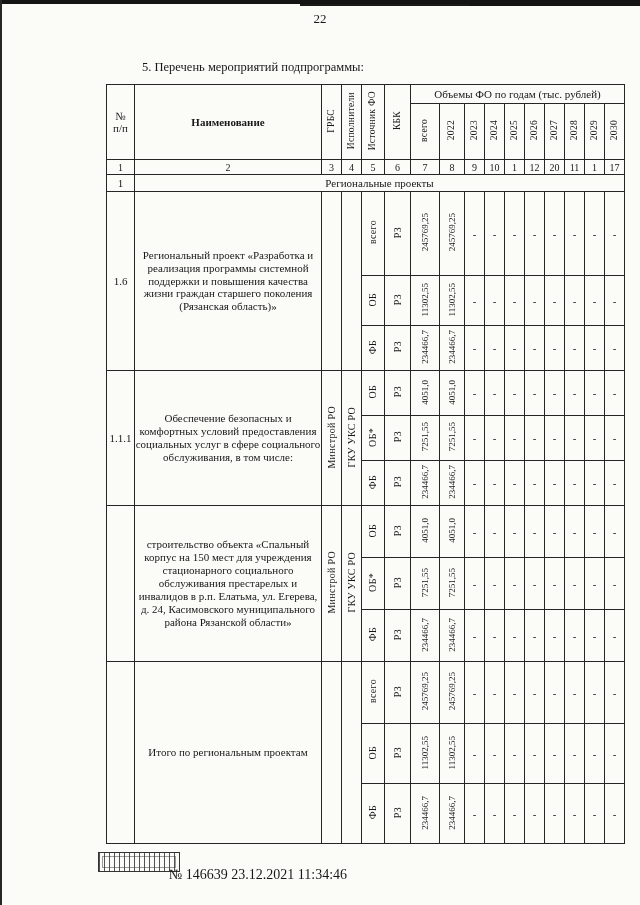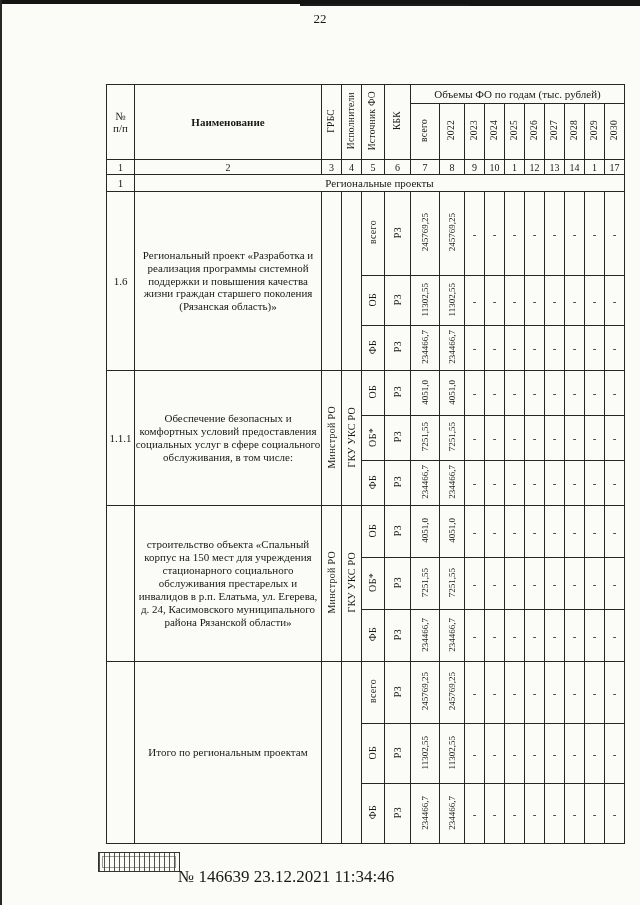--- a/index.html
+++ b/index.html
@@ -33,32 +33,33 @@
 
   tr.hr1{height:19px;} tr.hr2{height:56px;} tr.numrow{height:15px;} tr.secrow{height:17px;}
   tr.ra1{height:84px;} tr.ra2{height:50px;} tr.ra3{height:45px;}
   tr.rb{height:45px;}
   tr.rc{height:52px;}
   tr.rd1{height:62px;} tr.rd2{height:60px;} tr.rd3{height:60px;}
 
   .stamp{position:absolute;left:98px;top:852px;width:80px;height:18px;border:1px solid #333;
     background:repeating-linear-gradient(90deg,rgba(40,40,40,.8) 0 1px,transparent 1px 5px);}
   .stamp:before{content:"";position:absolute;left:3px;top:3px;right:3px;bottom:3px;border:1px solid rgba(60,60,60,.5);}
-  .reg-line{position:absolute;left:178px;top:867px;font-size:17px;}
+  .reg-line{position:absolute;left:169px;top:867px;font-size:14px;}
 </style>
 </head>
 <body>
 
 <div class="page">
   <div class="artifact-top"></div>
   <div class="artifact-top-b"></div>
   <div class="artifact-top-c"></div>
   <div class="artifact-left"></div>
 
   <div class="page-number">22</div>
+  <div class="title">5. Перечень мероприятий подпрограммы:</div>
 
   <table class="tbl">
     <colgroup>
       <col style="width:28px">
         <col style="width:187px">
         <col style="width:20px">
         <col style="width:20px">
       <col style="width:23px">
         <col style="width:26px">
         <col style="width:29px">
@@ -103,22 +104,22 @@
         <td>3</td>
         <td>4</td>
         <td>5</td>
         <td>6</td>
         <td>7</td>
         <td>8</td>
         <td>9</td>
         <td>10</td>
         <td>1</td>
         <td>12</td>
-        <td>13</td>
-        <td>14</td>
+        <td>20</td>
+        <td>11</td>
         <td>1</td>
         <td>17</td>
       </tr>
 
       <tr class="secrow">
         <td class="cnum">1</td>
         <td class="cname" colspan="15">Региональные проекты</td>
       </tr>
 
       <tr class="ra1">

